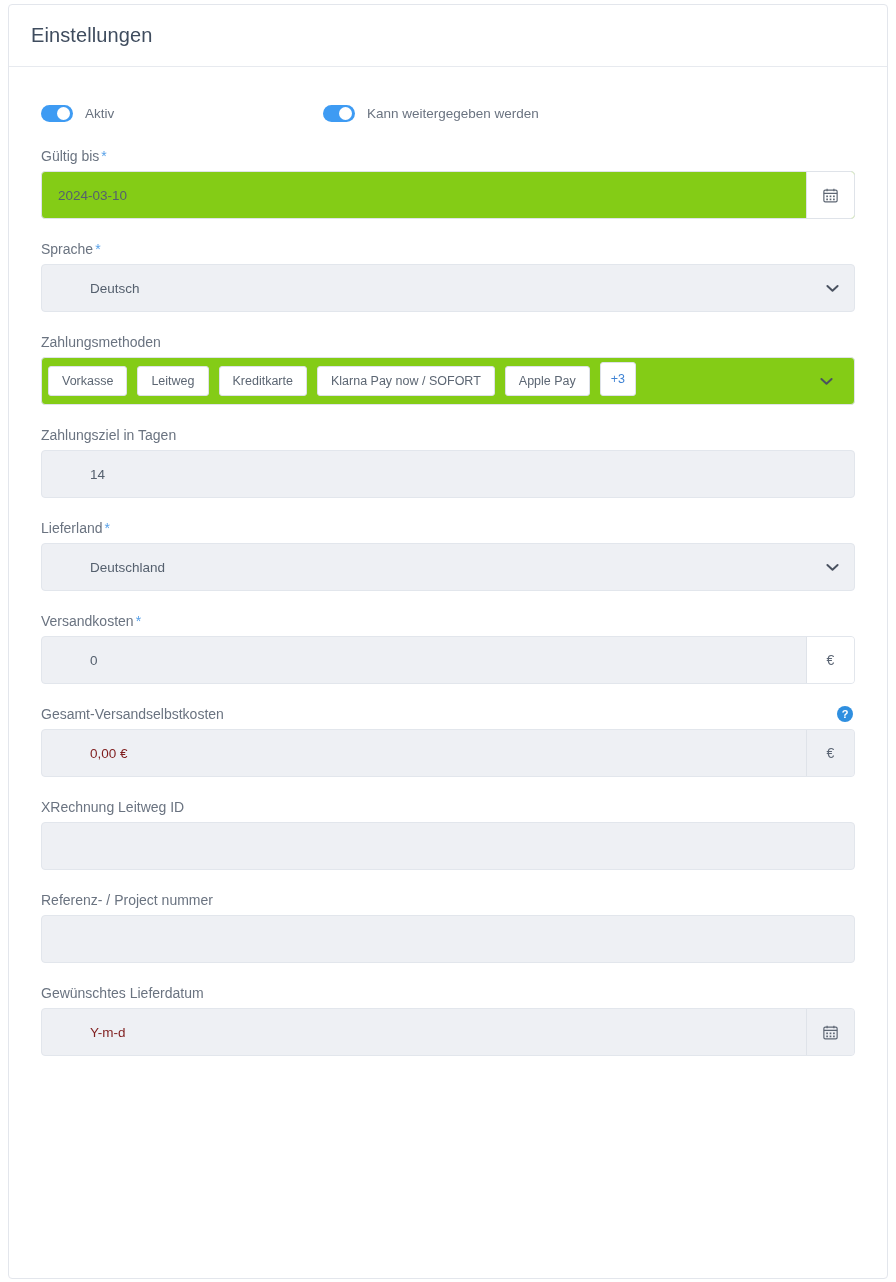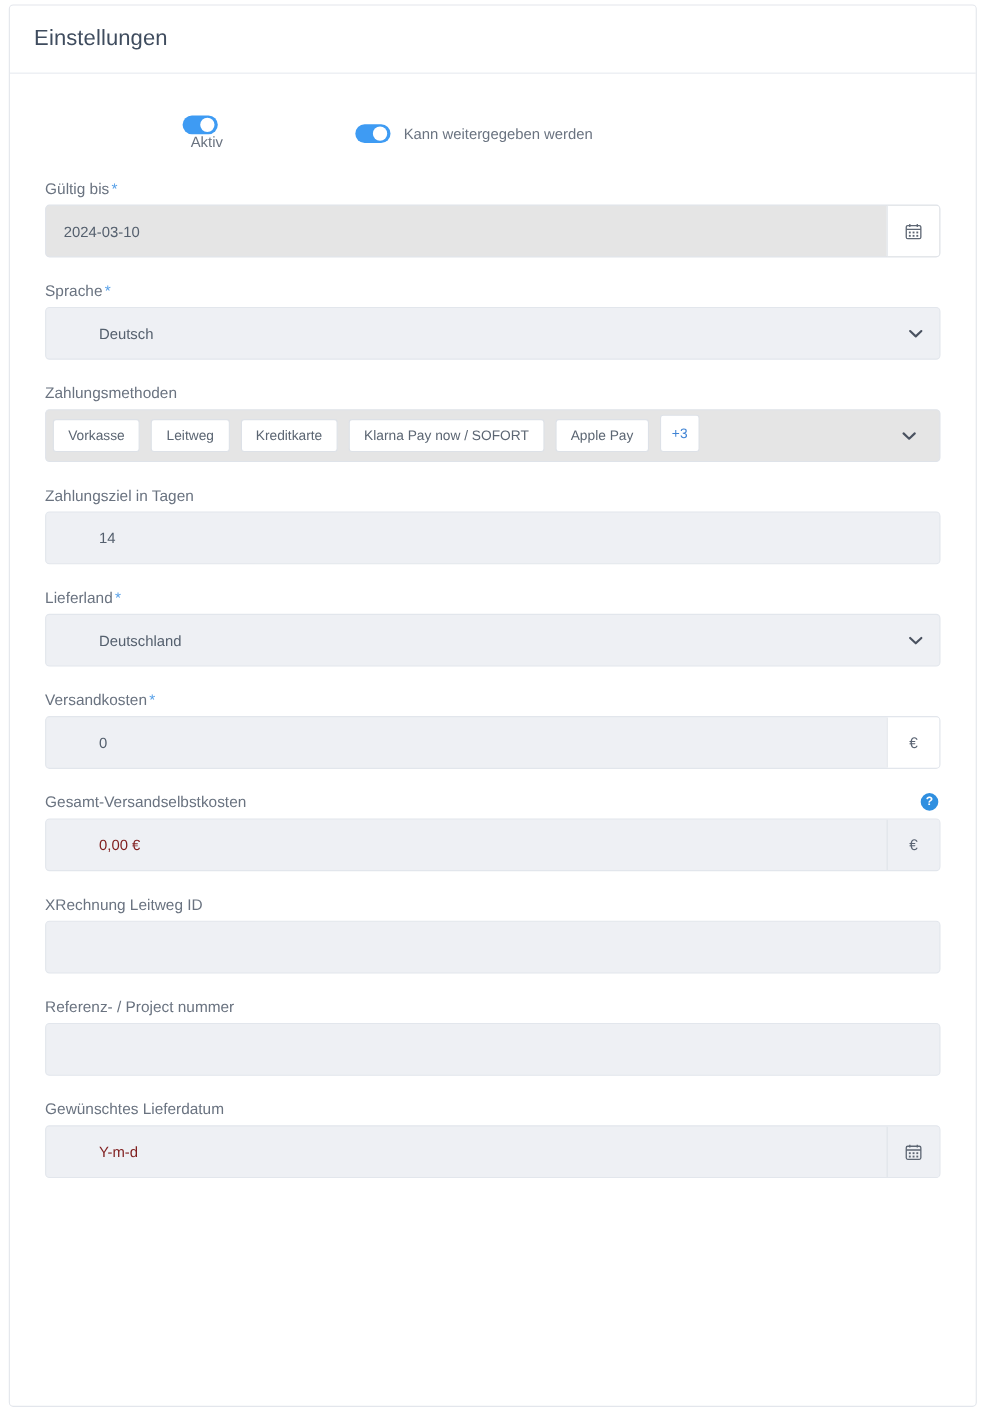--- a/index.html
+++ b/index.html
@@ -40,21 +40,21 @@
     padding: 26px 24px 30px 24px;
   }
 
   
   .toggle-row {
     display: flex;
     align-items: center;
     margin: 12px 0 26px 8px;
   }
   .toggle-item { display: flex; align-items: center; }
-  .toggle-item.first { width: 282px; flex-direction: column; }
+  .toggle-item.first { width: 282px; }
 
   .switch {
     width: 32px;
     height: 17px;
     border-radius: 10px;
     background: #3e9bf3;
     position: relative;
     flex: none;
     cursor: pointer;
   }
@@ -104,21 +104,21 @@
 
   
   .control {
     display: flex;
     align-items: stretch;
     width: 100%;
     height: 48px;
     border: 1px solid #dfe3e9;
     border-radius: 4px;
     overflow: hidden;
-    background: #e5e5e5;
+    background: #84cc16;
   }
   .control.gray { background: #eef0f4; border-color: #e2e6ec; padding-left: 32px; }
 
   .control-text {
     flex: 1;
     display: flex;
     align-items: center;
     padding: 0 16px;
     font-size: 13.5px;
     color: #55606e;

